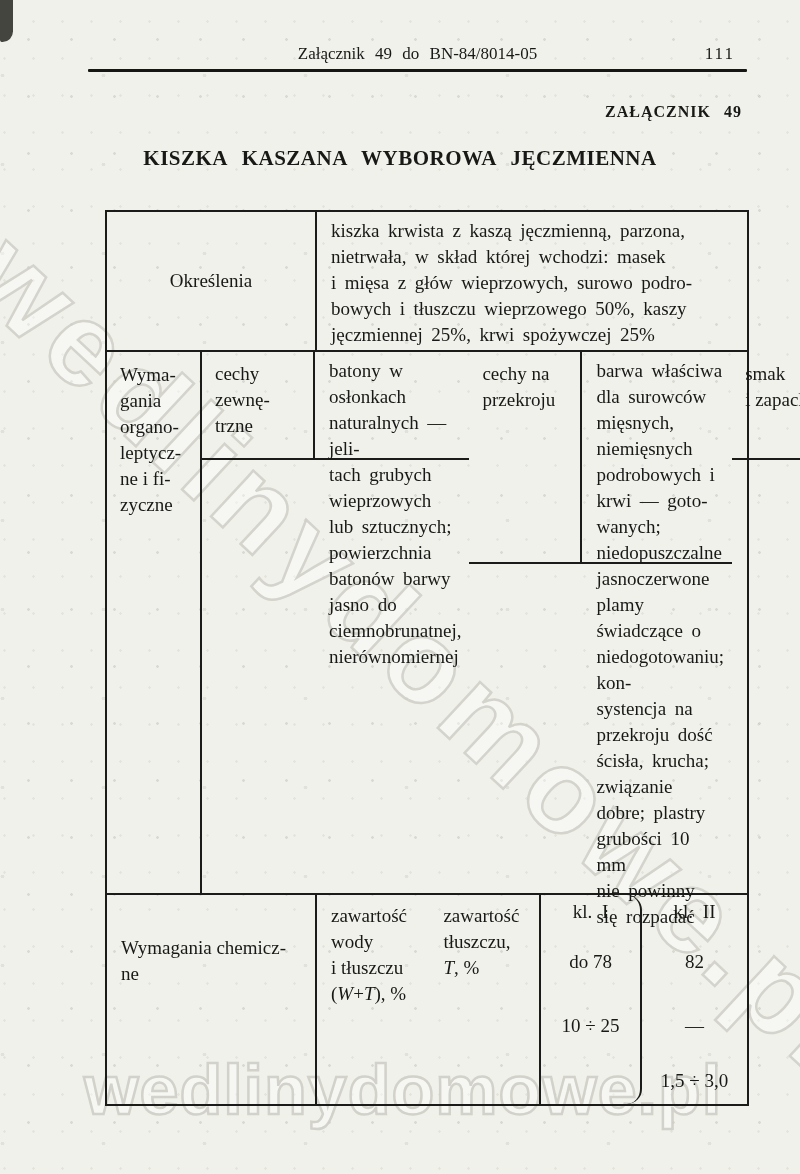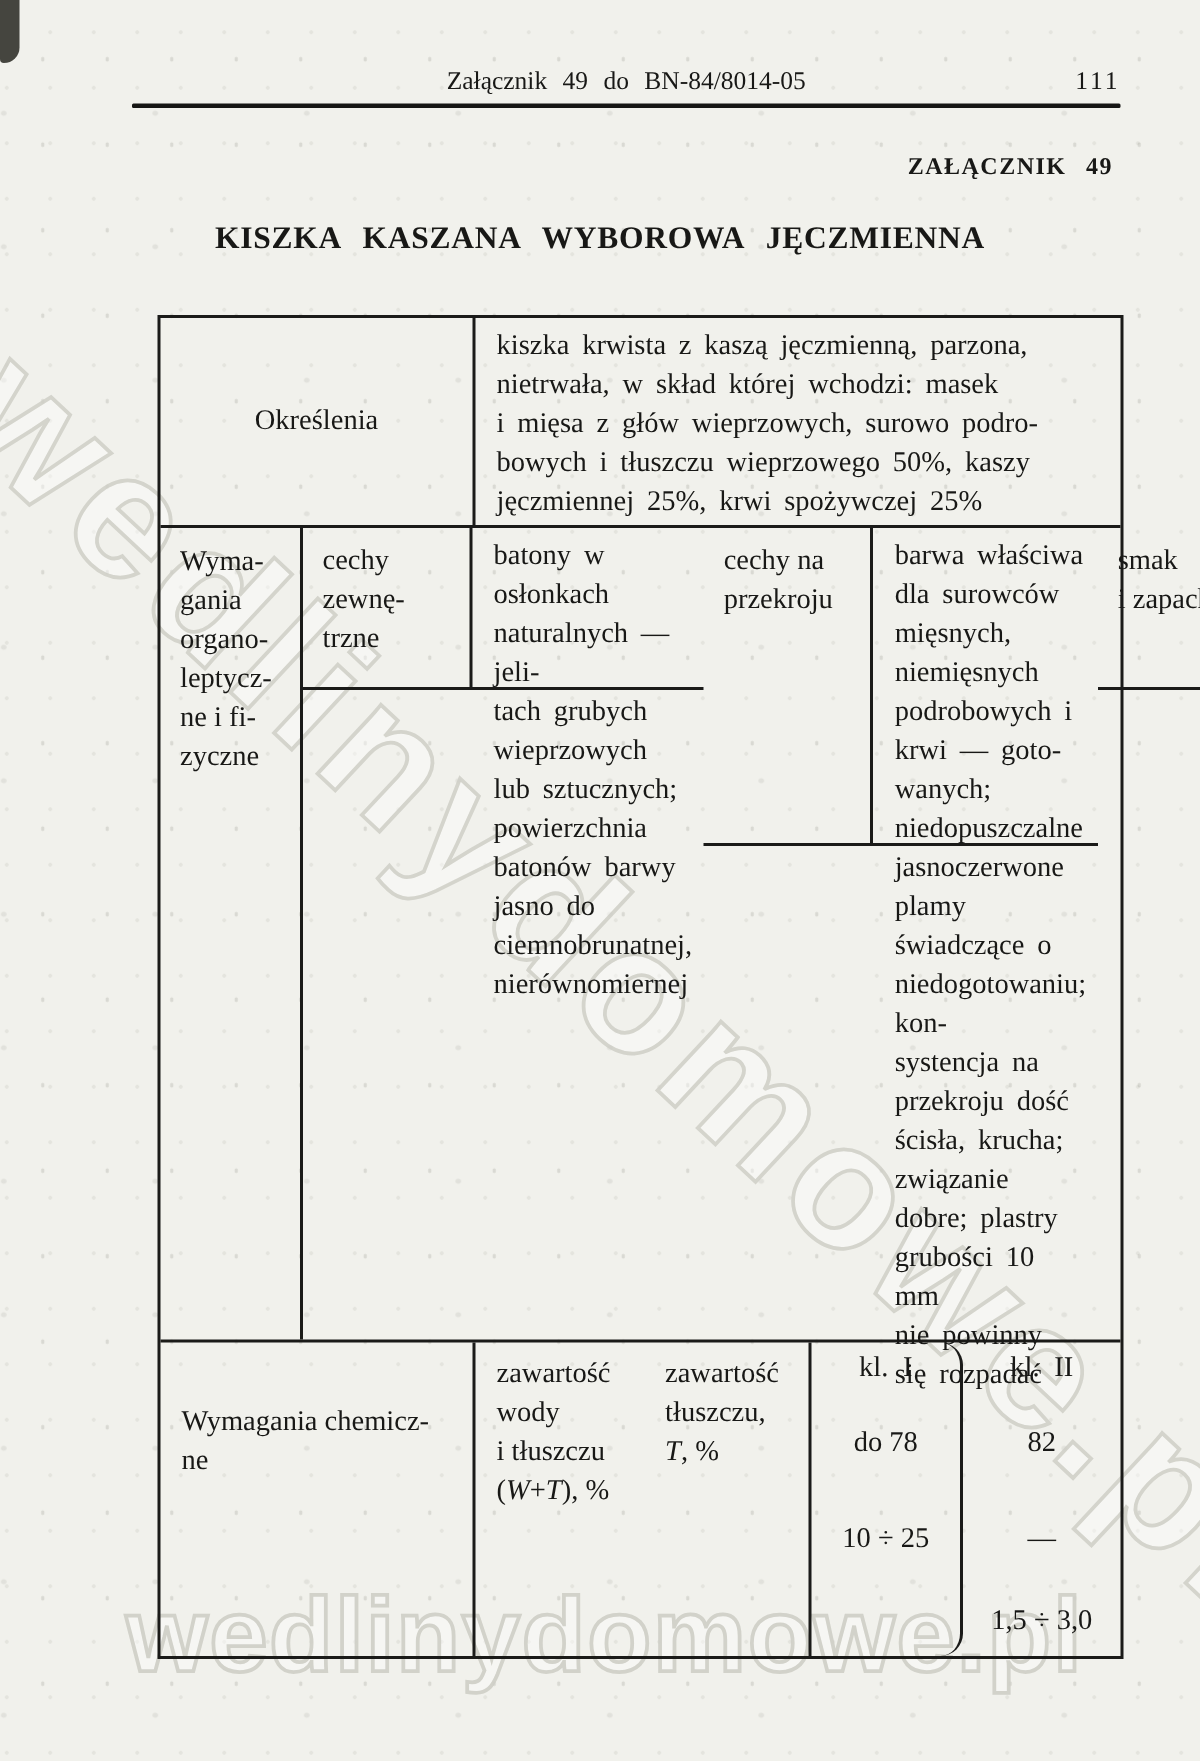--- a/index.html
+++ b/index.html
@@ -44,21 +44,21 @@
     position:absolute;top:0;left:0;width:13px;height:42px;
     background:#45453f;border-radius:0 0 16px 4px;z-index:2;
   }
   
   .print-layer{position:relative;z-index:1;width:100%;height:100%;}
   .running-head{
     position:absolute;top:44px;left:88px;width:659px;height:22px;
     font-size:17px;word-spacing:6px;
   }
   .rh-center{display:block;text-align:center;}
-  .rh-page{position:absolute;right:0;top:0;letter-spacing:2px;}
+  .rh-page{position:absolute;right:12px;top:0;letter-spacing:2px;}
   .head-rule{
     position:absolute;top:69px;left:88px;width:659px;height:3px;
     background:#161614;border-radius:1px;
   }
   .annex{
     position:absolute;top:103px;right:58px;
     font-size:16px;font-weight:bold;letter-spacing:1px;word-spacing:8px;
   }
   .title{
     position:absolute;top:146px;left:0;width:100%;margin:0;

